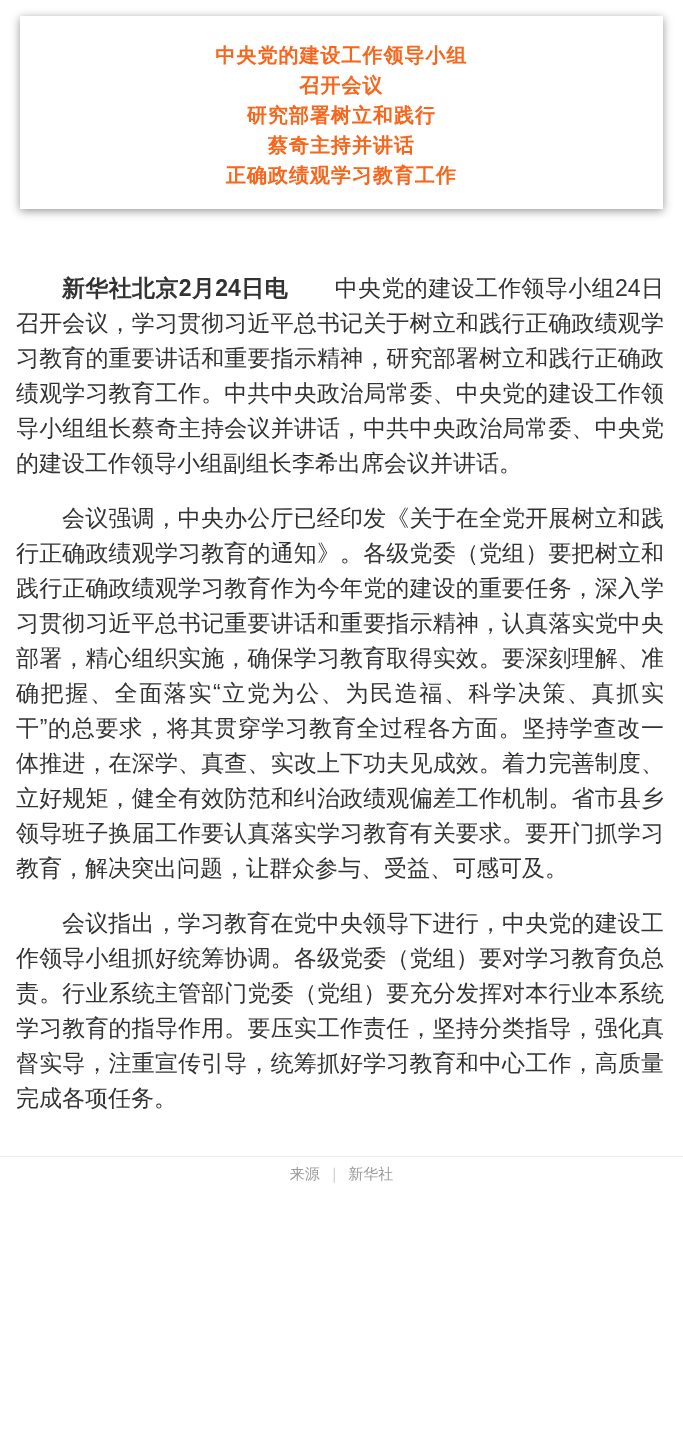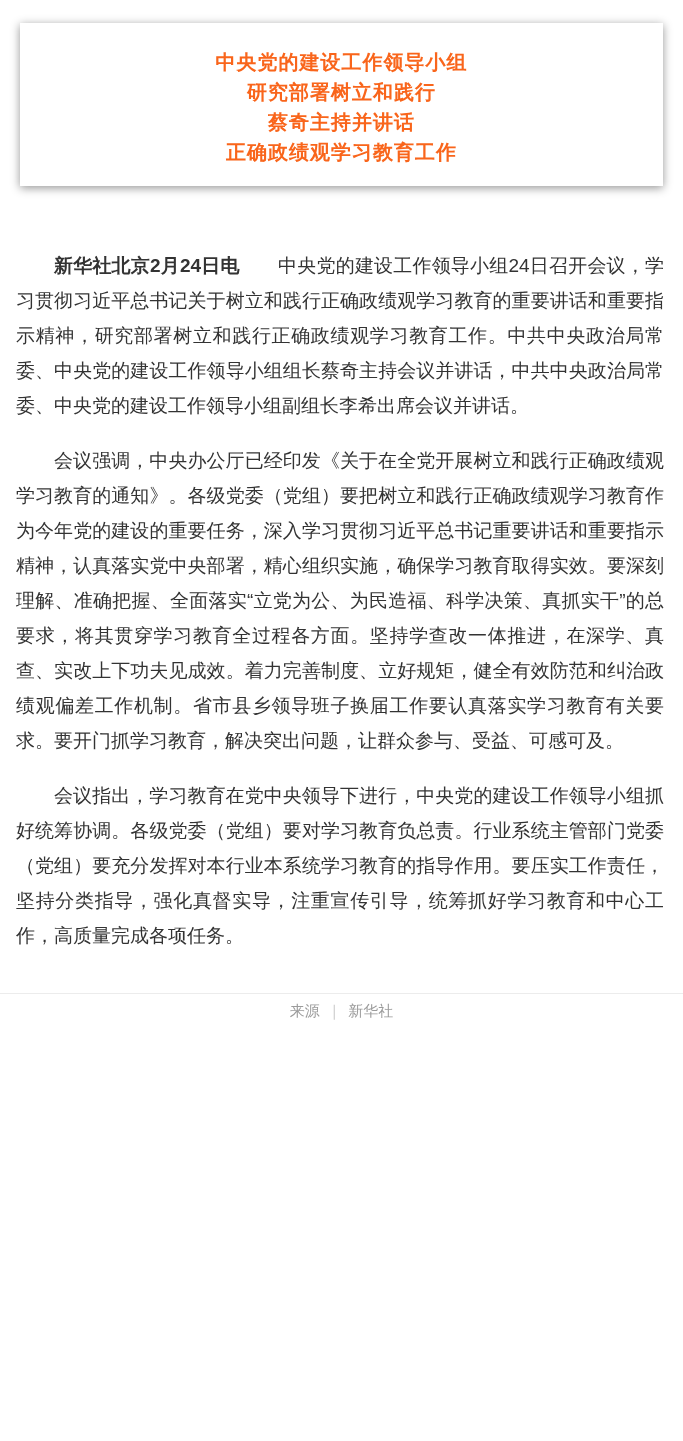--- a/index.html
+++ b/index.html
@@ -5,41 +5,41 @@
   html, body { margin: 0; padding: 0; background: #ffffff; }
   body {
     width: 683px;
     height: 1441px;
     margin: 0 auto;
     font-family: "Liberation Sans", "DejaVu Sans", sans-serif;
     color: #333333;
     overflow: hidden;
   }
   .headline-card {
-    margin: 23px 20px 0 20px;
+    margin: 16px 20px 0 20px;
     background: #ffffff;
     box-shadow: 0 2px 9px rgba(0,0,0,0.42);
     padding: 24px 10px 19px 10px;
   }
   .headline-line {
     text-align: center;
     color: #f9651b;
     font-weight: bold;
     font-size: 20px;
     line-height: 30px;
     letter-spacing: 1px;
   }
   .article {
     margin-top: 62px;
     padding: 0 19px 0 16px;
     text-align: justify;
   }
   .article p {
     margin: 0 0 20px 0;
-    font-size: 19px;
+    font-size: 23px;
     line-height: 35px;
     text-indent: 2em;
     color: #333333;
   }
   .dateline { font-weight: bold; }
   .page-footer {
     margin-top: 40px;
     border-top: 1px solid #ececec;
     padding-top: 7px;
     text-align: center;
@@ -53,20 +53,21 @@
     color: #c4c4c4;
     margin: 0 7px;
     font-weight: normal;
   }
 </style>
 </head>
 <body>
 
 <header class="headline-card">
   <div class="headline-line">中央党的建设工作领导小组</div>
+  <div class="headline-line">召开会议</div>
   <div class="headline-line">研究部署树立和践行</div>
   <div class="headline-line">蔡奇主持并讲话</div>
   <div class="headline-line">正确政绩观学习教育工作</div>
 </header>
 
 <main class="article">
   <p><strong class="dateline">新华社北京2月24日电</strong><span>　　中央党的建设工作领导小组24日召开会议，学习贯彻习近平总书记关于树立和践行正确政绩观学习教育的重要讲话和重要指示精神，研究部署树立和践行正确政绩观学习教育工作。中共中央政治局常委、中央党的建设工作领导小组组长蔡奇主持会议并讲话，中共中央政治局常委、中央党的建设工作领导小组副组长李希出席会议并讲话。</span></p>
   <p>会议强调，中央办公厅已经印发《关于在全党开展树立和践行正确政绩观学习教育的通知》。各级党委（党组）要把树立和践行正确政绩观学习教育作为今年党的建设的重要任务，深入学习贯彻习近平总书记重要讲话和重要指示精神，认真落实党中央部署，精心组织实施，确保学习教育取得实效。要深刻理解、准确把握、全面落实“立党为公、为民造福、科学决策、真抓实干”的总要求，将其贯穿学习教育全过程各方面。坚持学查改一体推进，在深学、真查、实改上下功夫见成效。着力完善制度、立好规矩，健全有效防范和纠治政绩观偏差工作机制。省市县乡领导班子换届工作要认真落实学习教育有关要求。要开门抓学习教育，解决突出问题，让群众参与、受益、可感可及。</p>
   <p>会议指出，学习教育在党中央领导下进行，中央党的建设工作领导小组抓好统筹协调。各级党委（党组）要对学习教育负总责。行业系统主管部门党委（党组）要充分发挥对本行业本系统学习教育的指导作用。要压实工作责任，坚持分类指导，强化真督实导，注重宣传引导，统筹抓好学习教育和中心工作，高质量完成各项任务。</p>
 </main>

